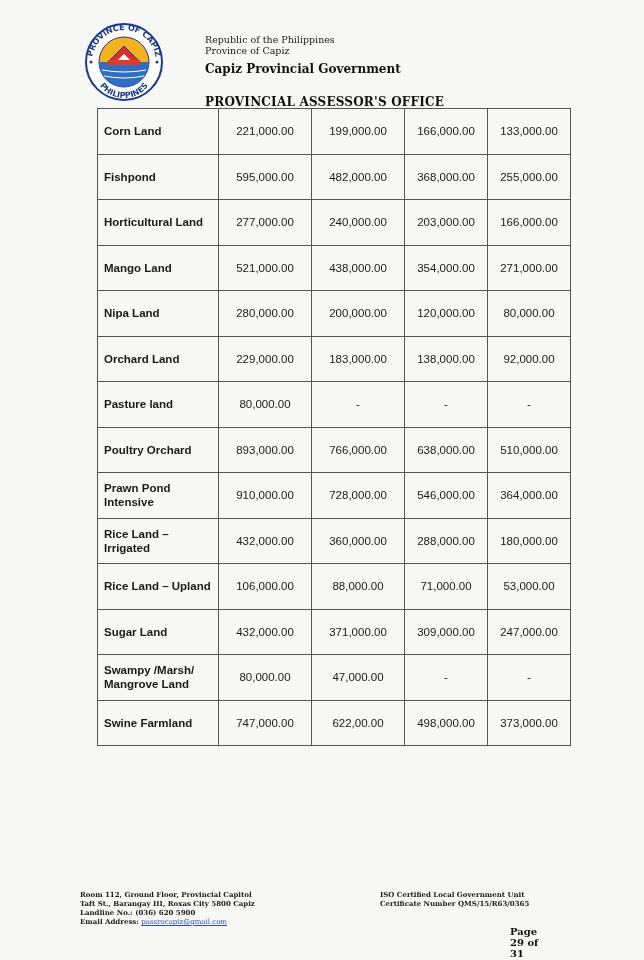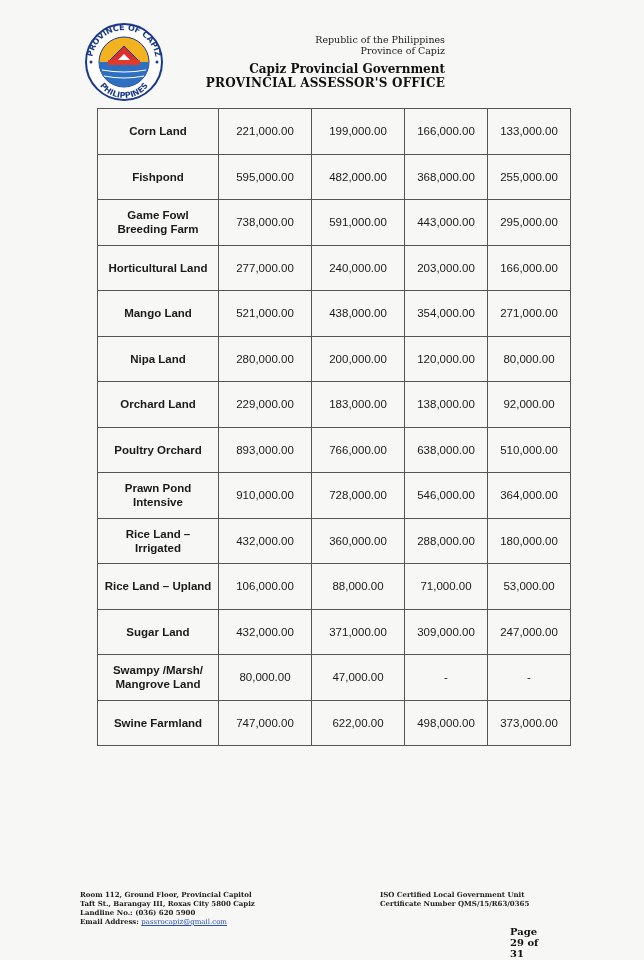--- a/index.html
+++ b/index.html
@@ -3,33 +3,33 @@
   <meta charset="utf-8">
   <style>
     html, body { margin: 0; padding: 0; }
     body {
       width: 644px; height: 960px; background: #f4f4f2; position: relative; overflow: hidden;
       font-family: "Liberation Sans", sans-serif; color: #1a1a1a;
     }
     .page { position: absolute; left: 0; top: 0; width: 644px; height: 960px; background: #f7f7f5; }
     .header { position: absolute; left: 0; top: 0; width: 644px; height: 100px; }
     .logo { position: absolute; left: 78px; top: 22px; width: 92px; height: 80px; }
-    .hdr-text { position: absolute; left: 205px; top: 34px; width: 240px; text-align: right; font-family: "DejaVu Serif", "Liberation Serif", serif; }
+    .hdr-text { position: absolute; left: 205px; top: 34px; width: 240px; text-align: left; font-family: "DejaVu Serif", "Liberation Serif", serif; }
     .hdr-line1, .hdr-line2 { font-size: 9.5px; line-height: 11px; color: #222; }
     .hdr-line3 { font-size: 12px; font-weight: bold; line-height: 14px; margin-top: 6px; color: #111; }
-    .hdr-line4 { font-size: 12px; font-weight: bold; line-height: 14px; letter-spacing: 0.2px; color: #111; }
+    .hdr-line4 { font-size: 12px; font-weight: bold; line-height: 14px; letter-spacing: 0.2px; color: #111; margin-top: 19px; }
 
     table.valtable {
       position: absolute; left: 97px; top: 108px; width: 473px;
       border-collapse: collapse; table-layout: fixed;
     }
     table.valtable td {
       border: 1px solid #555; padding: 0 6px; font-size: 11.5px; height: 44.5px; vertical-align: middle;
     }
-    table.valtable td.cls { width: 108px; font-weight: bold; text-align: center; line-height: 14px; }
+    table.valtable td.cls { width: 108px; font-weight: bold; text-align: left; line-height: 14px; }
     table.valtable td.num { text-align: center; }
     col.c0 { width: 121px; }
     col.c1 { width: 93px; }
     col.c2 { width: 93px; }
     col.c3 { width: 83px; }
     col.c4 { width: 83px; }
 
     .footer { position: absolute; left: 0; top: 890px; width: 547px; height: 60px; font-family: "DejaVu Serif", "Liberation Serif", serif; }
     .foot-left { position: absolute; left: 80px; top: 0; font-size: 7px; line-height: 9px; font-weight: bold; color: #222; }
     .foot-right { position: absolute; left: 380px; top: 0; font-size: 7px; line-height: 9px; font-weight: bold; color: #222; }
@@ -90,27 +90,20 @@
           <td class="num">133,000.00</td>
         </tr>
         <tr>
           <td class="cls">Fishpond</td>
           <td class="num">595,000.00</td>
           <td class="num">482,000.00</td>
           <td class="num">368,000.00</td>
           <td class="num">255,000.00</td>
         </tr>
         <tr>
-          <td class="cls">Game Fowl Breeding Farm</td>
-          <td class="num">738,000.00</td>
-          <td class="num">591,000.00</td>
-          <td class="num">443,000.00</td>
-          <td class="num">295,000.00</td>
-        </tr>
-        <tr>
           <td class="cls">Horticultural Land</td>
           <td class="num">277,000.00</td>
           <td class="num">240,000.00</td>
           <td class="num">203,000.00</td>
           <td class="num">166,000.00</td>
         </tr>
         <tr>
           <td class="cls">Mango Land</td>
           <td class="num">521,000.00</td>
           <td class="num">438,000.00</td>
@@ -123,20 +116,27 @@
           <td class="num">200,000.00</td>
           <td class="num">120,000.00</td>
           <td class="num">80,000.00</td>
         </tr>
         <tr>
           <td class="cls">Orchard Land</td>
           <td class="num">229,000.00</td>
           <td class="num">183,000.00</td>
           <td class="num">138,000.00</td>
           <td class="num">92,000.00</td>
+        </tr>
+        <tr>
+          <td class="cls">Pasture land</td>
+          <td class="num">80,000.00</td>
+          <td class="num">-</td>
+          <td class="num">-</td>
+          <td class="num">-</td>
         </tr>
         <tr>
           <td class="cls">Poultry Orchard</td>
           <td class="num">893,000.00</td>
           <td class="num">766,000.00</td>
           <td class="num">638,000.00</td>
           <td class="num">510,000.00</td>
         </tr>
         <tr>
           <td class="cls">Prawn Pond Intensive</td>

